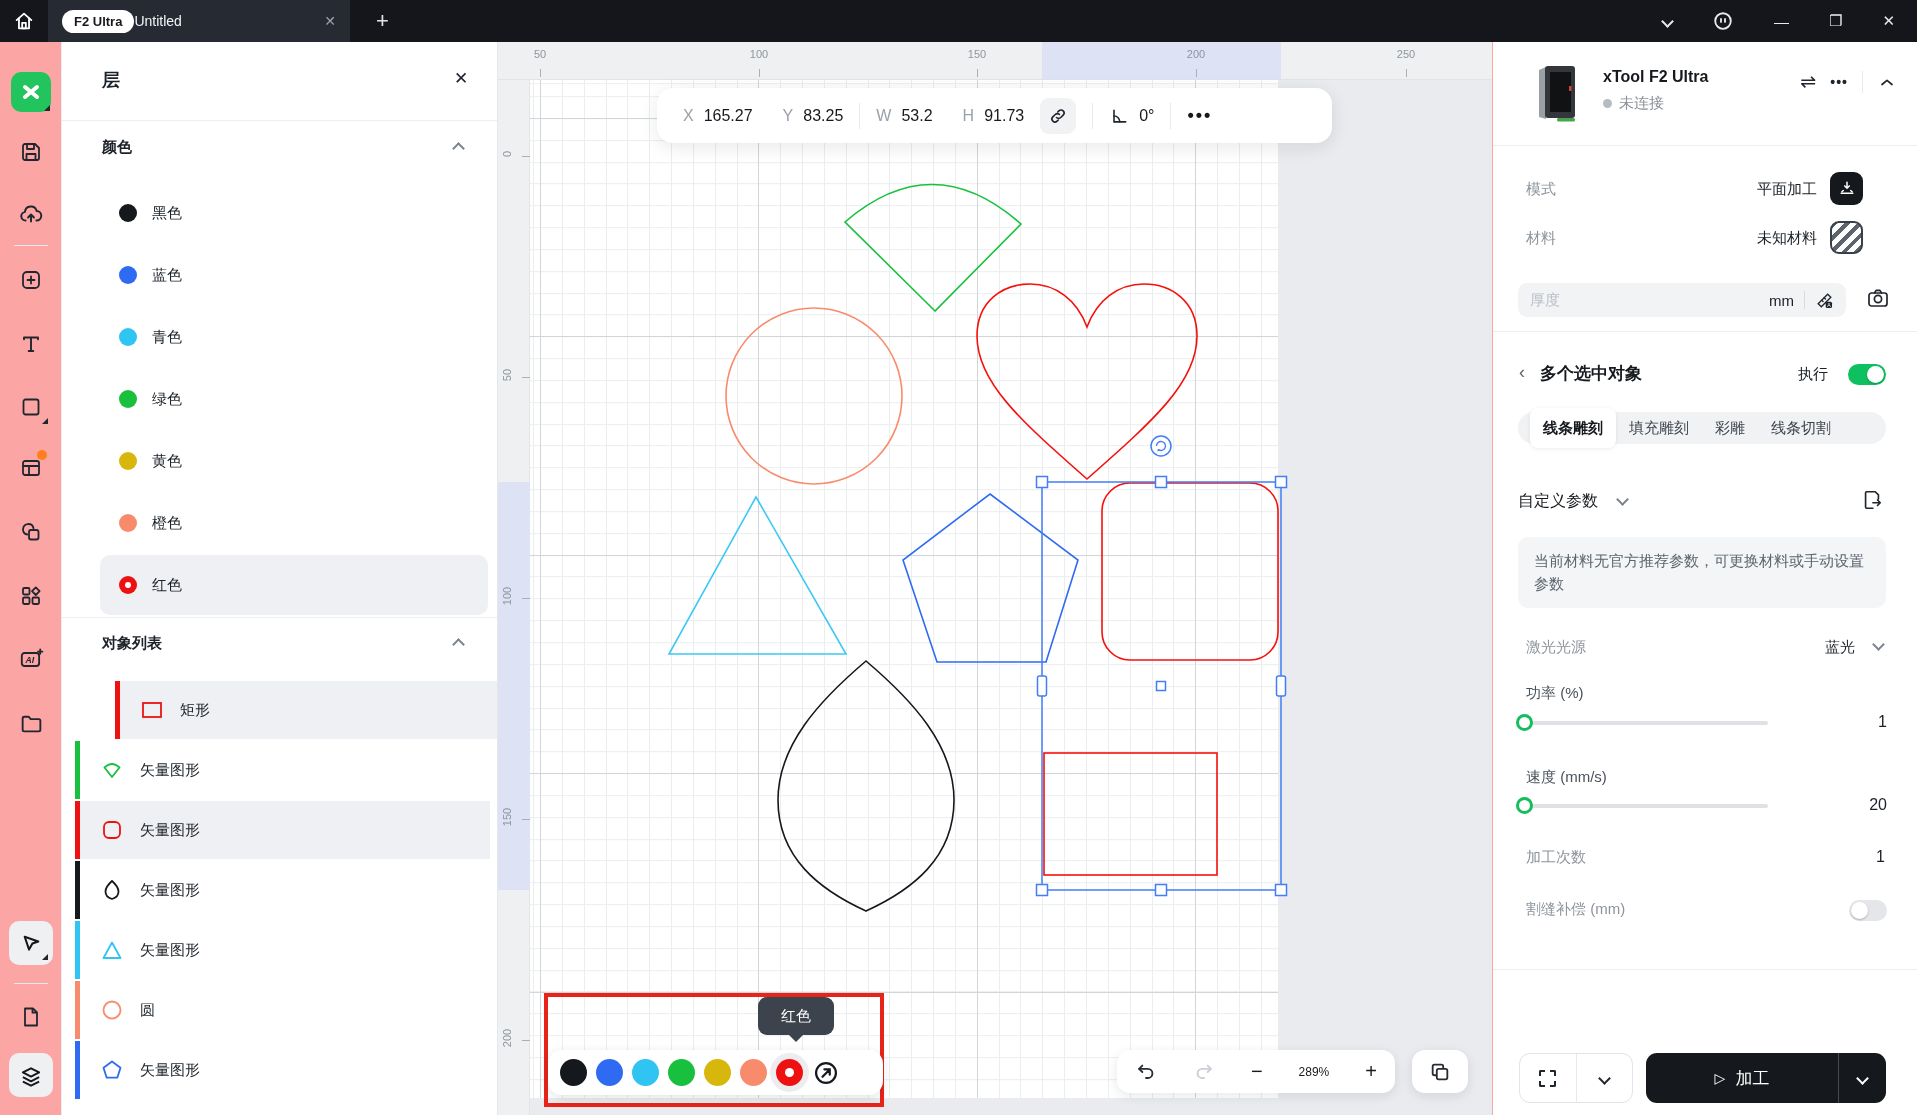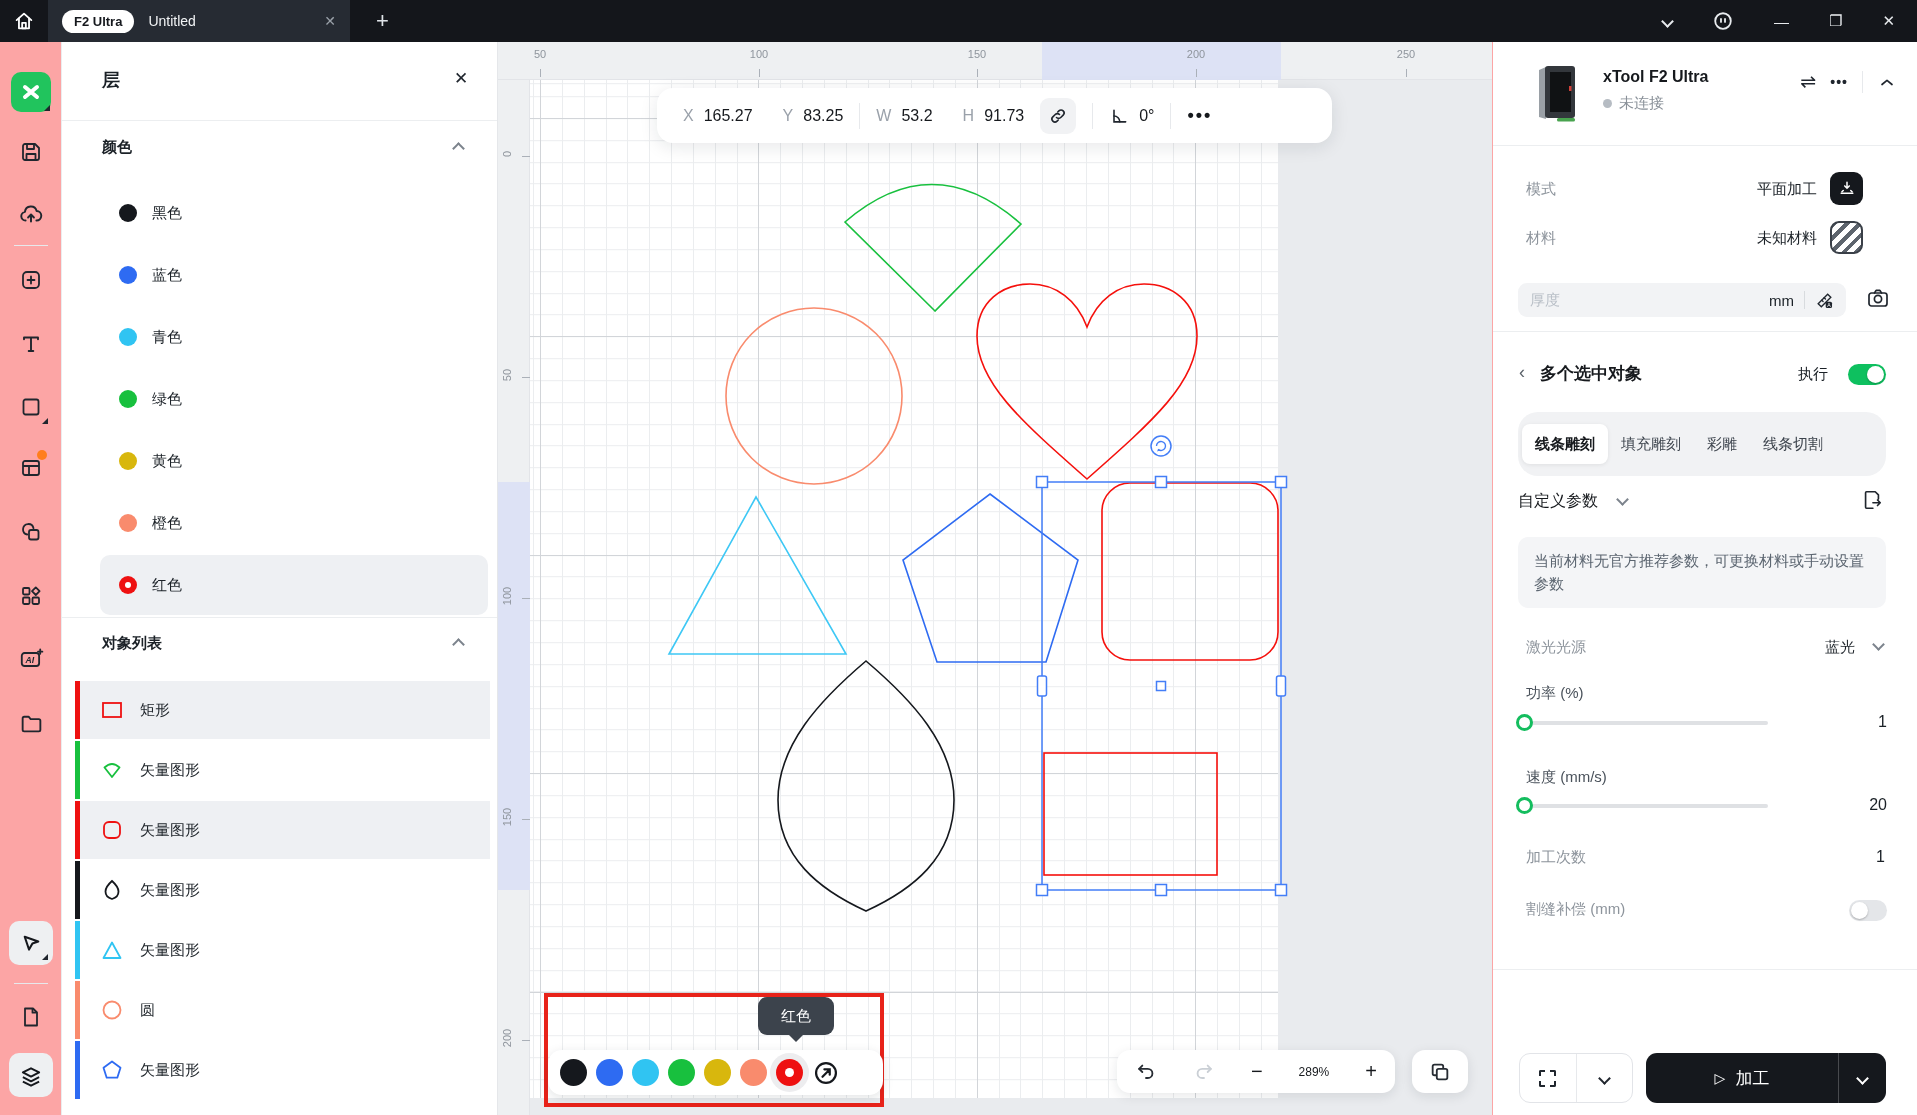--- a/index.html
+++ b/index.html
@@ -5,21 +5,21 @@
   * { margin:0; padding:0; box-sizing:border-box; }
   html,body { width:1917px; height:1115px; overflow:hidden; background:#fff;
     font-family:"Liberation Sans","DejaVu Sans",sans-serif; }
   .stage { position:relative; width:1917px; height:1115px; }
   .abs { position:absolute; }
   svg { display:block; }
 
   
   .topbar { left:0; top:0; width:1917px; height:42px; background:#14161b; display:flex; align-items:center; }
   .home-btn { width:48px; height:42px; display:flex; align-items:center; justify-content:center; }
-  .tab { width:302px; height:42px; background:#262b33; display:flex; align-items:center; padding:0 14px; gap:14px; }
+  .tab { width:302px; height:42px; background:#262b33; display:flex; align-items:center; padding:0 14px; }
   .tab-badge { background:#fff; color:#15181d; font-size:13px; font-weight:bold; border-radius:13px; padding:4px 12px; }
   .tab-title { color:#f2f4f6; font-size:14px; }
   .tab-close { margin-left:auto; color:#9aa1a9; font-size:14px; cursor:default; }
   .tab-add { color:#dfe3e8; font-size:22px; font-weight:300; margin-left:26px; }
   .win-ctrls { margin-left:auto; display:flex; align-items:center; gap:40px; padding-right:22px; color:#e8ebee; }
   .win-ctrls .wc { font-size:15px; }
 
   
   .left-toolbar { left:0; top:42px; width:62px; height:1073px; background:#fca5a5; border-right:1px solid #ebedef;font-style:italic; }
   .tool { position:absolute; left:13px; width:36px; height:36px; display:flex; align-items:center; justify-content:center; }
@@ -115,22 +115,22 @@
   .thick-unit { margin-left:auto; color:#1b2127; }
   .thick-div { width:1px; height:18px; background:#d8dbde; margin:0 10px; }
   .cam-icon { position:absolute; left:373px; top:244px; }
   .sel-title { position:absolute; left:47px; top:320px; font-size:17px; font-weight:bold; color:#16191d; }
   .back-chev { position:absolute; left:26px; top:320px; font-size:18px; color:#5a6169; }
   .exec-lbl { position:absolute; left:305px; top:323px; font-size:15px; color:#1b2127; }
   .toggle { position:absolute; width:38px; height:21px; border-radius:11px; }
   .toggle .knob { position:absolute; top:2px; width:17px; height:17px; border-radius:50%; background:#fff; box-shadow:0 1px 2px rgba(0,0,0,.25); }
   .toggle.on { background:#0ec05f; } .toggle.on .knob { right:2px; }
   .toggle.off { background:#e4e6e9; } .toggle.off .knob { left:2px; }
-  .proc-tabs { position:absolute; left:25px; top:370px; width:368px; height:64px; background:#f1f2f4; border-radius:20px;
-    display:flex; align-items:center; padding:0 4px; }
+  .proc-tabs { position:absolute; left:25px; top:370px; width:368px; height:32px; background:#f1f2f4; border-radius:20px;
+    display:flex; align-items:center; padding:0 12px; }
   .ptab { flex:0 0 auto; padding:0 13px; height:40px; display:flex; align-items:center; font-size:15px; color:#3c434c; white-space:nowrap; }
   .ptab.active { background:#fff; border-radius:8px; box-shadow:0 1px 4px rgba(0,0,0,.08); color:#16191d; font-weight:bold; }
   .custom-params { position:absolute; left:25px; top:449px; font-size:16px; color:#16191d; }
   .notice { position:absolute; left:25px; top:495px; width:368px; height:71px; background:#f4f5f7; border-radius:10px;
     padding:12px 16px; font-size:15px; line-height:1.55; color:#5b6570; }
   .slider-track { position:absolute; left:25px; width:250px; height:4px; background:#dfe1e4; border-radius:2px; }
   .slider-knob { position:absolute; left:-2px; top:-7px; width:17px; height:17px; border-radius:50%; background:#fff; border:3px solid #14bd5e; }
   .slider-val { position:absolute; right:30px; font-size:16px; color:#1b2127; }
   .preview-btn { position:absolute; left:26px; top:948px; width:367px; height:43px; border:1px solid #e2e4e8; border-radius:11px;
     display:flex; align-items:center; justify-content:center; gap:8px; font-size:16px; color:#a6adb5; }
@@ -305,21 +305,21 @@
           <span class="color-dot" style="background: rgb(238, 17, 17);">
             <span class="hole"></span>
           </span>
           <span class="color-lbl">红色</span>
         </div>
       </div>
     <div class="lp-div" style="top:575px"></div>
     <span class="lp-sec" style="top:592px">对象列表</span>
     <span class="chev up" style="position:absolute;left:392px;top:598px"></span>
     <div id="objects-list">
-        <div class="obj-row" style="top: 638px;">
+        <div class="obj-row" style="top: 638px; margin-left: 40px;">
           <span class="obj-bg sel"></span>
           <span class="obj-bar" style="background: rgb(238, 17, 17);"></span>
           <span class="obj-icon">
             <svg width="24" height="24" viewBox="0 0 24 24">
               <rect x="3" y="5" width="18" height="14" stroke="#ee1111" stroke-width="1.8" fill="none"></rect>
             </svg>
           </span>
           <span class="obj-lbl">矩形</span>
         </div>
         <div class="obj-row" style="top: 698px;">

